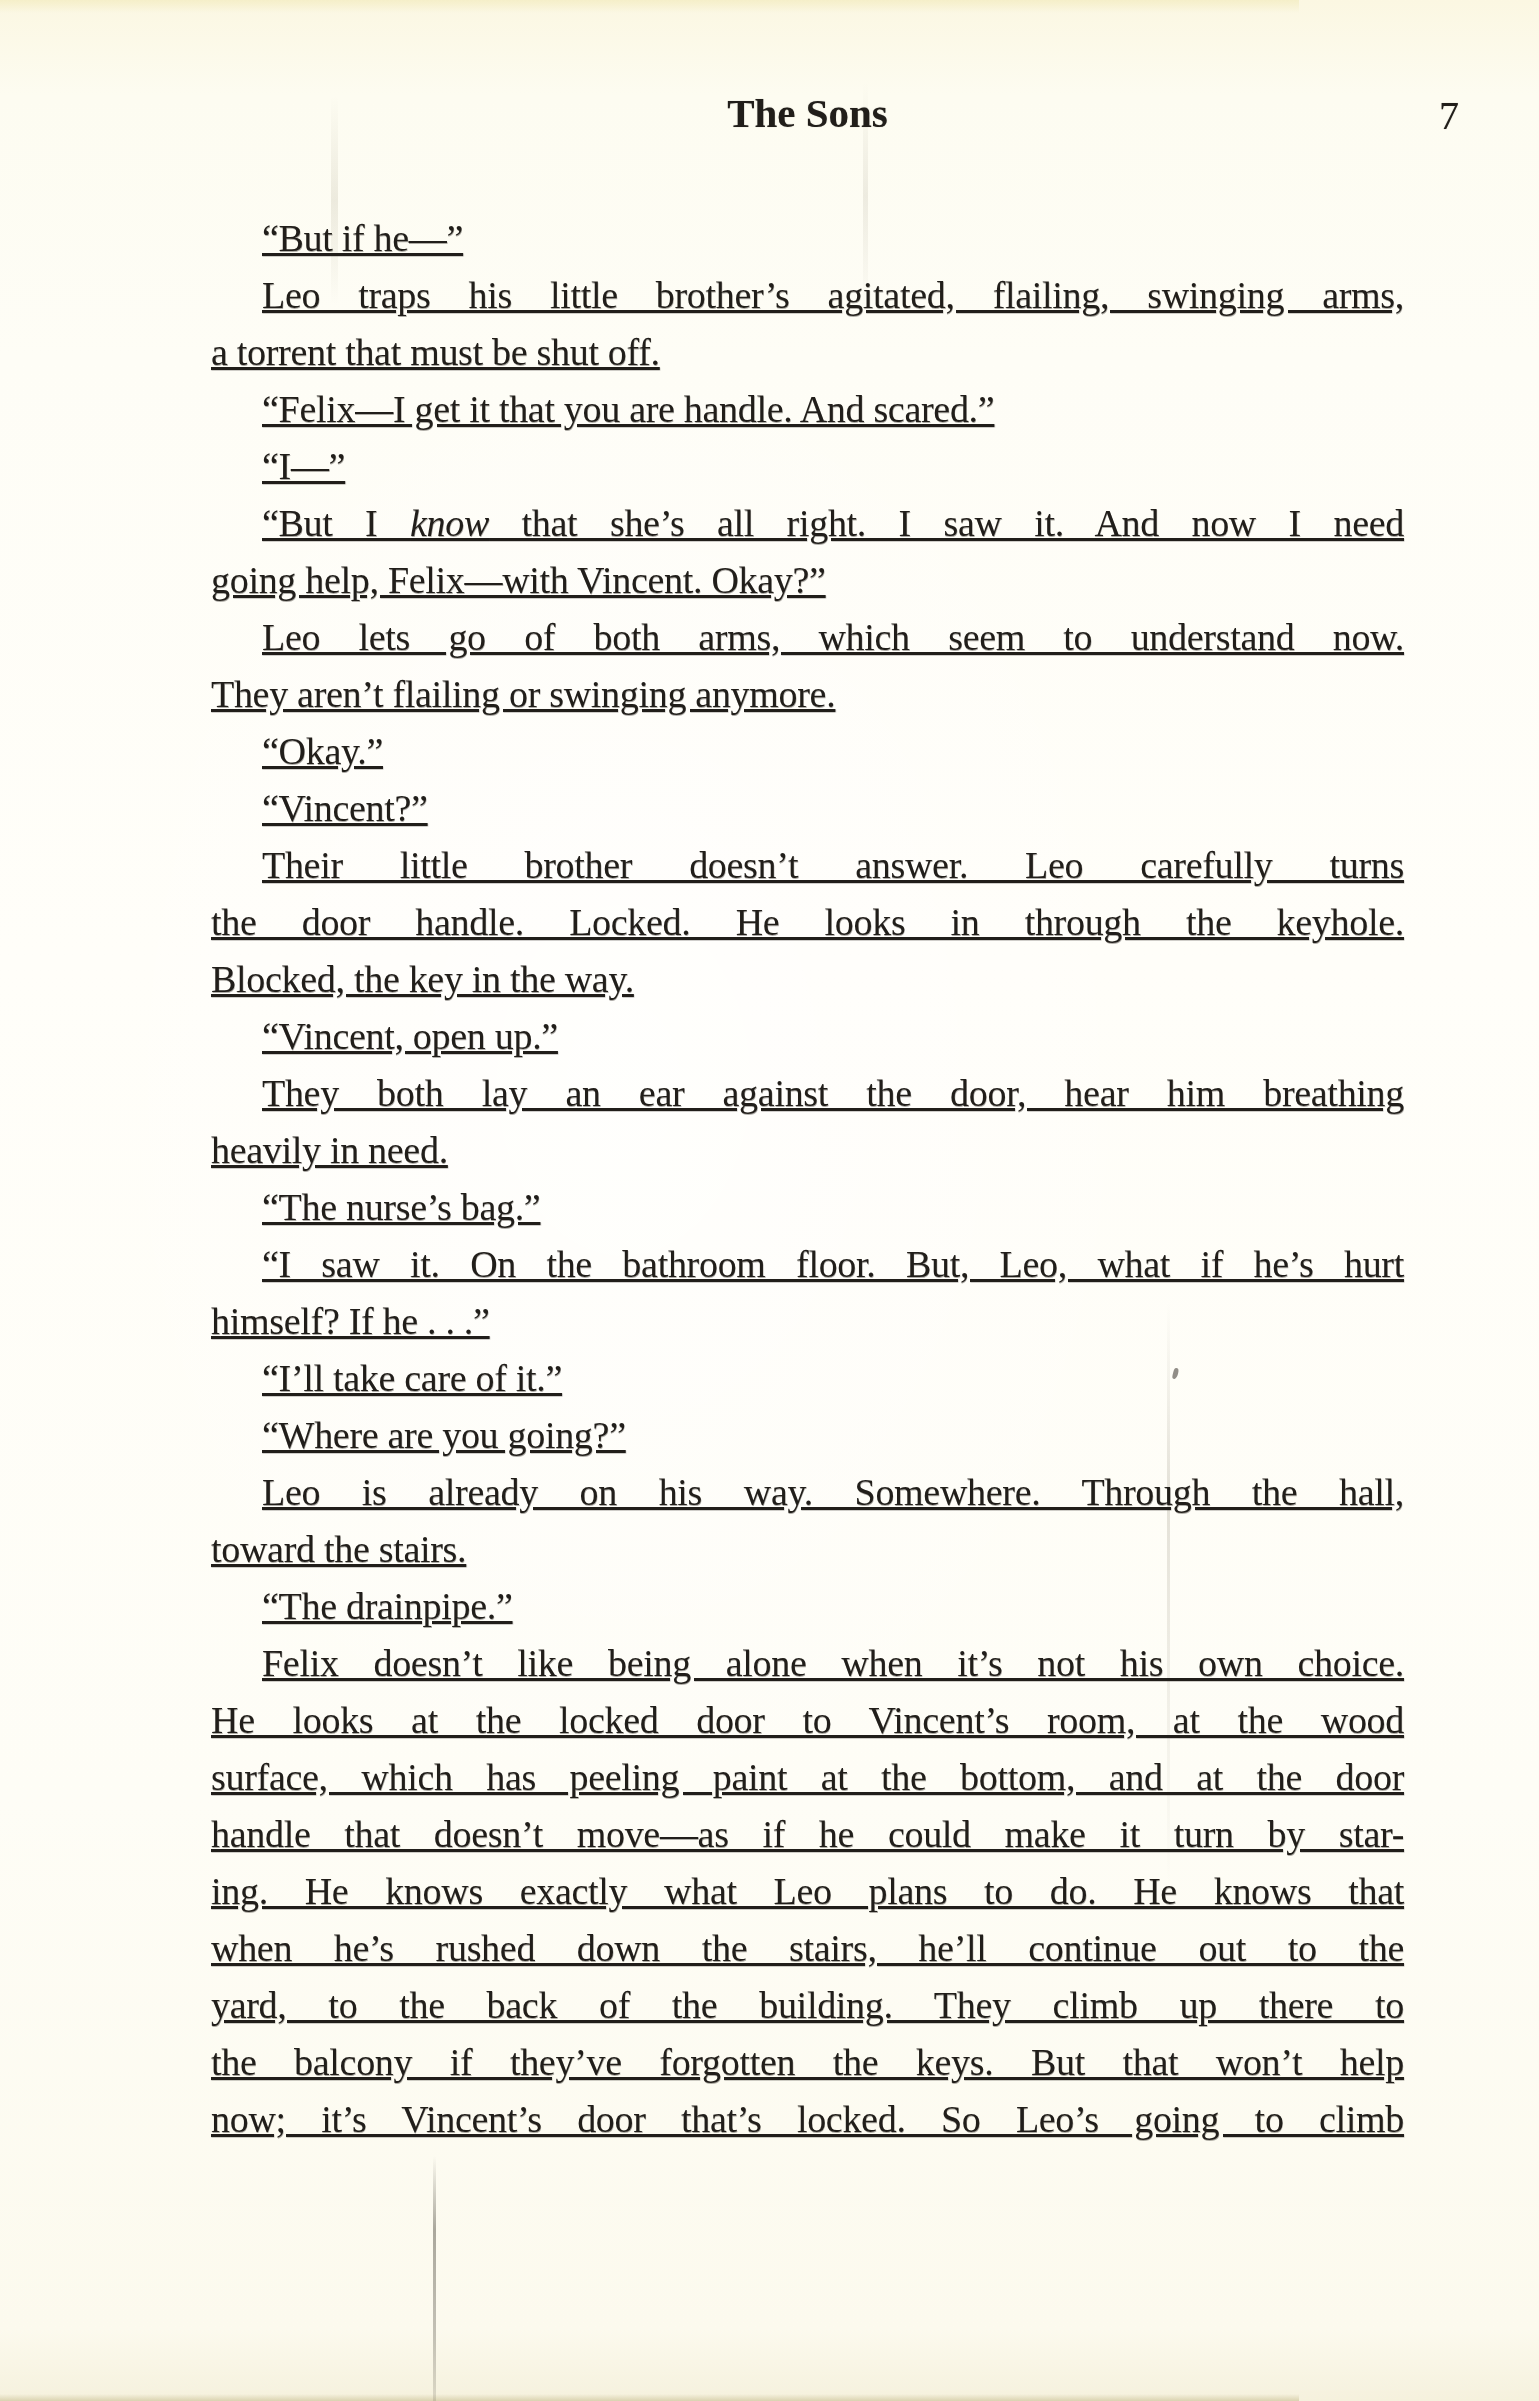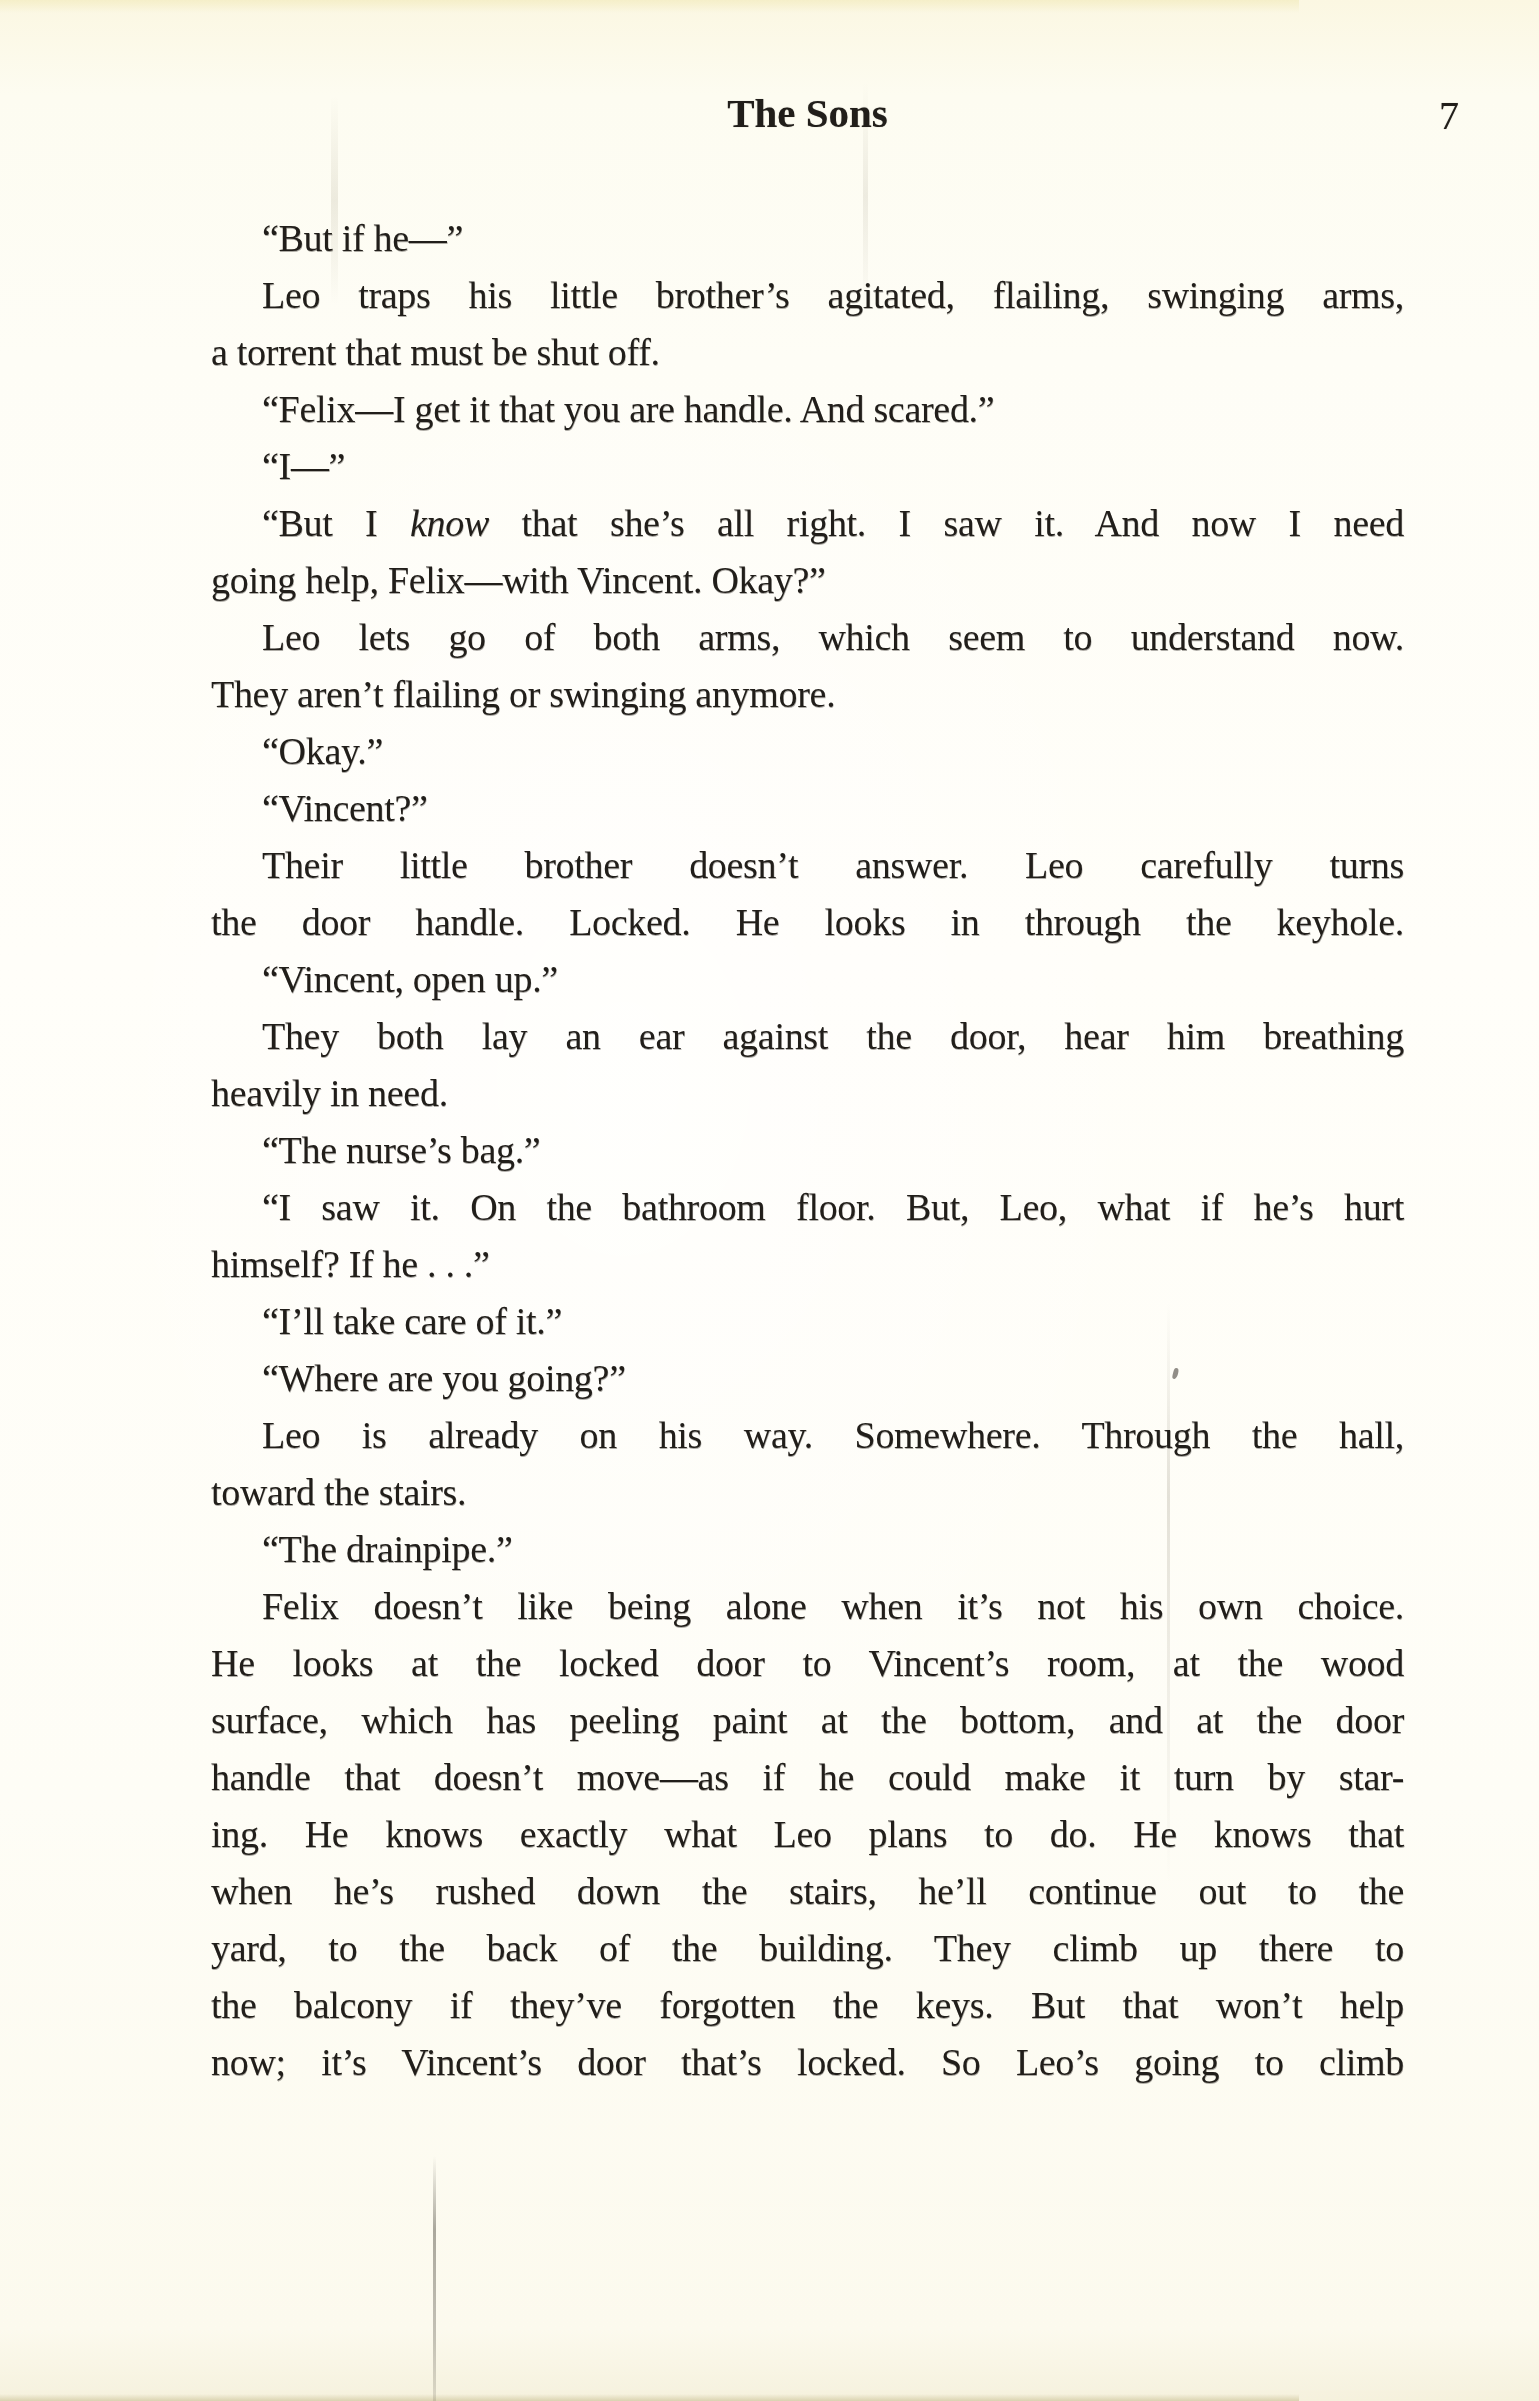--- a/index.html
+++ b/index.html
@@ -68,21 +68,21 @@
     text-shadow: 0 0 0.9px rgba(33,30,26,0.4);
   }
   .body-text {
     position: absolute; top: 210px; left: 211px; width: 1193px;
     font-size: 38px;
     line-height: 57px;
     letter-spacing: -0.3px;
     text-shadow: 0.4px 0.6px 0.6px rgba(45,40,33,0.38);
   }
   .para { margin: 0; }
-  .line { text-align: left; }
+  .line { text-align: left; text-decoration: underline; }
   .line.first { text-indent: 51px; }
   .line.just { text-align: justify; text-align-last: justify; text-justify: inter-word; }
   .line i { font-style: italic; }
 </style>
 </head>
 <body>
 
 <div class="page">
   <div class="paper-glow"></div>
   <div class="edge-top"></div>
@@ -122,20 +122,21 @@
       </div>
       <div class="para">
         <div class="line first"><span>“Okay.”</span></div>
       </div>
       <div class="para">
         <div class="line first"><span>“Vincent?”</span></div>
       </div>
       <div class="para">
         <div class="line first just"><span>Their little brother doesn’t answer. Leo carefully turns</span></div>
         <div class="line just"><span>the door handle. Locked. He looks in through the keyhole.</span></div>
+        <div class="line"><span>Blocked, the key in the way.</span></div>
       </div>
       <div class="para">
         <div class="line first"><span>“Vincent, open up.”</span></div>
       </div>
       <div class="para">
         <div class="line first just"><span>They both lay an ear against the door, hear him breathing</span></div>
         <div class="line"><span>heavily in need.</span></div>
       </div>
       <div class="para">
         <div class="line first"><span>“The nurse’s bag.”</span></div>

